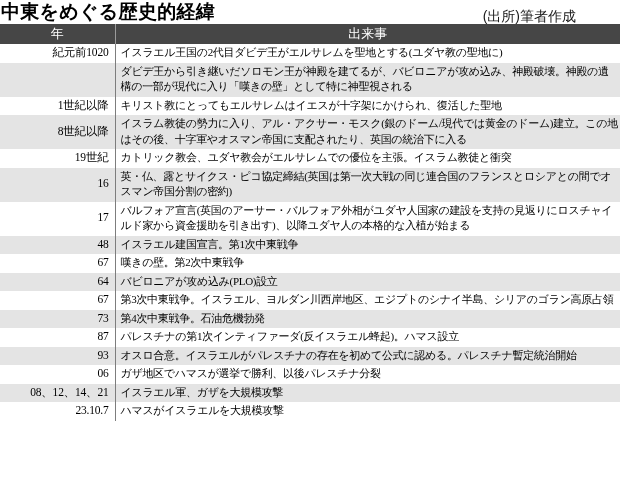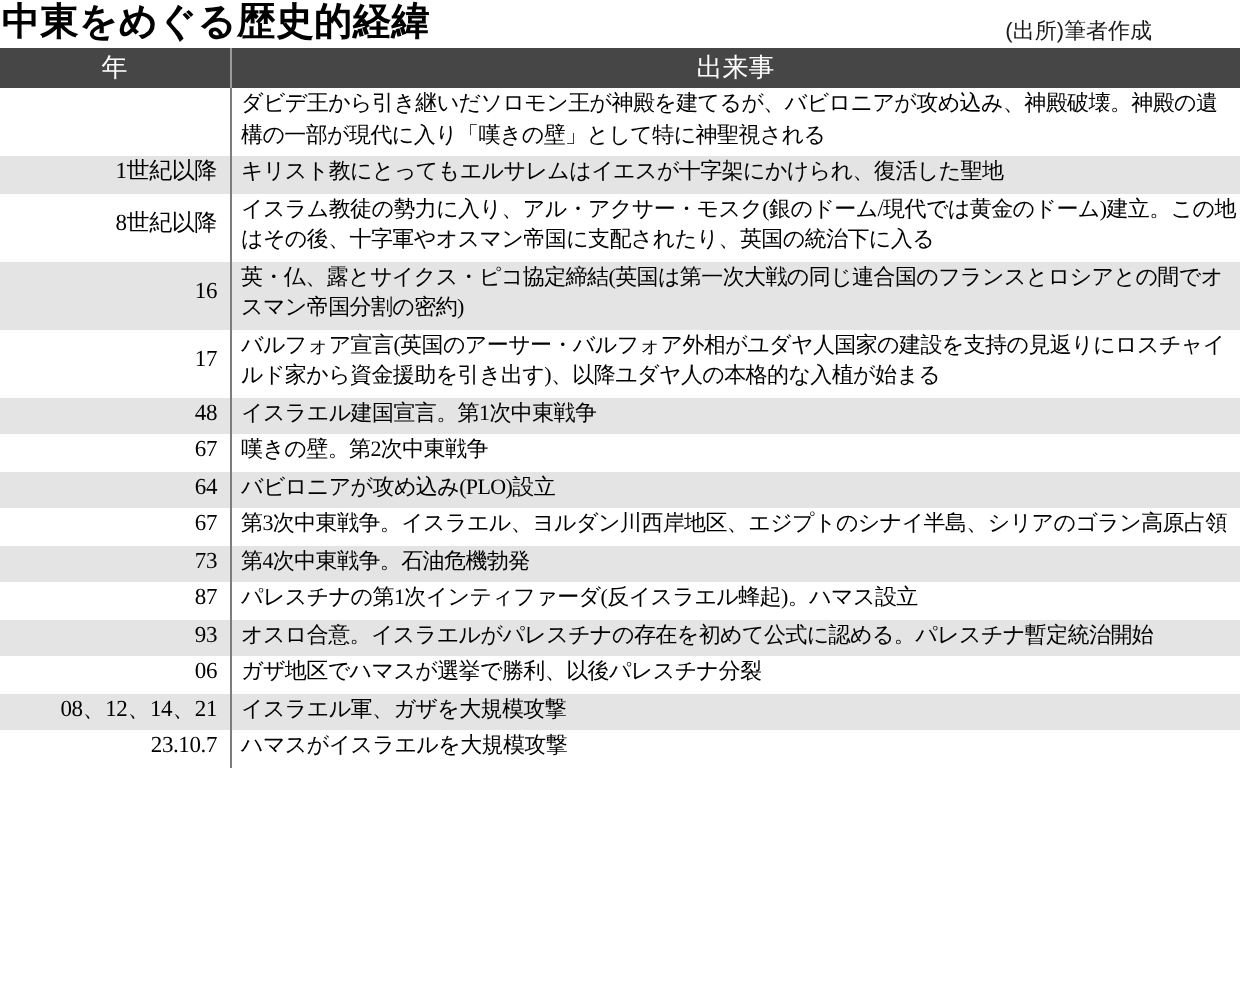--- a/index.html
+++ b/index.html
@@ -24,21 +24,21 @@
     font-family: "Liberation Sans", "DejaVu Sans", sans-serif;
     font-weight: 900;
     font-size: 19px;
     line-height: 21px;
     color: #000000;
     letter-spacing: 0.3px;
     white-space: nowrap;
   }
   .source-note {
     font-family: "Liberation Sans", "DejaVu Sans", sans-serif;
-    font-size: 11px;
+    font-size: 14px;
     line-height: 10px;
     color: #1a1a1a;
     padding-bottom: 1px;
     white-space: nowrap;
   }
 
   table.history {
     border-collapse: collapse;
     width: 620px;
     table-layout: fixed;
@@ -95,30 +95,38 @@
       <col class="event-col">
     </colgroup>
     <thead>
       <tr>
         <th class="year-header">年</th>
         <th class="event-header">出来事</th>
       </tr>
     </thead>
     <tbody>
         <tr>
+          <td class="year-cell">紀元前1020</td>
+          <td class="event-cell">イスラエル王国の2代目ダビデ王がエルサレムを聖地とする(ユダヤ教の聖地に)</td>
+        </tr>
+        <tr>
           <td class="year-cell"></td>
           <td class="event-cell">ダビデ王から引き継いだソロモン王が神殿を建てるが、バビロニアが攻め込み、神殿破壊。神殿の遺構の一部が現代に入り「嘆きの壁」として特に神聖視される</td>
         </tr>
         <tr>
           <td class="year-cell">1世紀以降</td>
           <td class="event-cell">キリスト教にとってもエルサレムはイエスが十字架にかけられ、復活した聖地</td>
         </tr>
         <tr>
           <td class="year-cell">8世紀以降</td>
           <td class="event-cell">イスラム教徒の勢力に入り、アル・アクサー・モスク(銀のドーム/現代では黄金のドーム)建立。この地はその後、十字軍やオスマン帝国に支配されたり、英国の統治下に入る</td>
+        </tr>
+        <tr>
+          <td class="year-cell">19世紀</td>
+          <td class="event-cell">カトリック教会、ユダヤ教会がエルサレムでの優位を主張。イスラム教徒と衝突</td>
         </tr>
         <tr>
           <td class="year-cell">16</td>
           <td class="event-cell">英・仏、露とサイクス・ピコ協定締結(英国は第一次大戦の同じ連合国のフランスとロシアとの間でオスマン帝国分割の密約)</td>
         </tr>
         <tr>
           <td class="year-cell">17</td>
           <td class="event-cell">バルフォア宣言(英国のアーサー・バルフォア外相がユダヤ人国家の建設を支持の見返りにロスチャイルド家から資金援助を引き出す)、以降ユダヤ人の本格的な入植が始まる</td>
         </tr>
         <tr>

